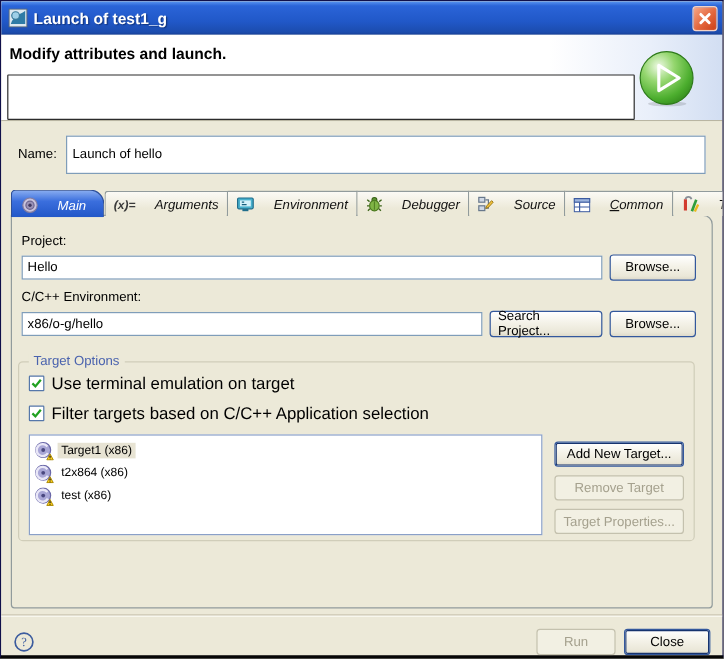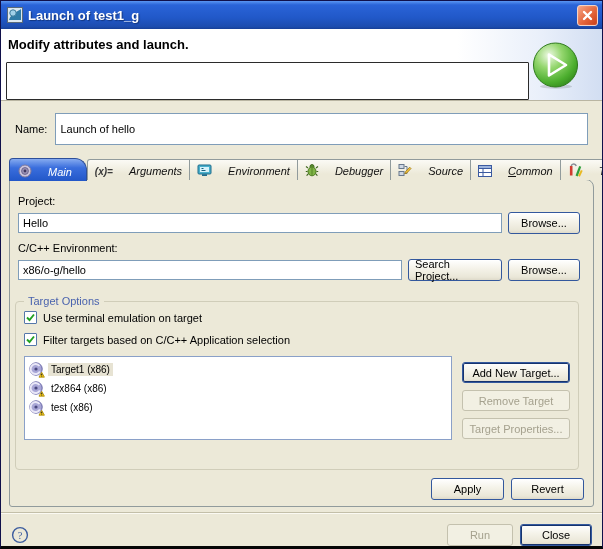--- a/index.html
+++ b/index.html
@@ -82,28 +82,28 @@
     display:flex;align-items:center;justify-content:center;cursor:pointer;padding:0 6px;
     box-shadow:inset 0 1px 0 #fff;
   }
   .btn.small{height:21px;}
   .btn.w70{width:72px;flex:none;}
   .btn.w94{width:94px;flex:none;}
   .btn.focused{box-shadow:inset 0 0 0 1px #16336e;}
   .btn.disabled{border-color:#c4c1ae;color:#a5a18e;background:#f2f0e3;box-shadow:none;cursor:default;}
   
   .groupbox{
-    position:relative;margin:20px 14px 0 5px;height:169px;
+    position:relative;margin:20px 14px 0 5px;height:150px;
     border:1px solid #d0cdb9;border-radius:4px;
   }
   .groupbox-title{
     position:absolute;top:-7px;left:8px;background:#ece9d8;padding:0 4px;
     font-size:11px;color:#4a63ae;
   }
-  .cb-row{display:flex;align-items:center;gap:6px;margin:9px 0 0 8px;font-size:11px;cursor:default;}
+  .cb-row{display:flex;align-items:center;gap:6px;margin:9px 0 0 8px;font-size:14px;cursor:default;}
   .checkbox{
     width:13px;height:13px;background:#fff;border:1px solid #5577aa;border-radius:1px;
     display:flex;align-items:center;justify-content:center;flex:none;cursor:pointer;
   }
   .targets-area{display:flex;margin:10px 8px 0 8px;}
   .listbox{
     width:428px;height:84px;background:#fff;border:1px solid #8aa0c8;
     padding:3px 0 0 3px;overflow:hidden;flex:none;
   }
   .list-item{display:flex;align-items:center;gap:3px;height:19px;font-size:10px;cursor:pointer;}
@@ -316,24 +316,20 @@
             </div>
           </div>
           <div class="target-buttons">
             <div class="btn small focused">Add New Target...</div>
             <div class="btn small disabled">Remove Target</div>
             <div class="btn small disabled">Target Properties...</div>
           </div>
         </div>
       </div>
 
-      <div class="apply-row">
-        <div class="btn">Apply</div>
-        <div class="btn">Revert</div>
-      </div>
     </div>
 
     <div class="sep"></div>
 
     <div class="footer">
       <span class="help-icon">
         <svg width="18" height="18" viewBox="0 0 18 18">
             <circle cx="9" cy="9" r="7.4" fill="none" stroke="#3c5c9e" stroke-width="1.4"></circle>
             <text x="9" y="12.6" text-anchor="middle" font-size="10.5" font-family="Liberation Serif, serif" fill="#3c5c9e">?</text>
           </svg>

